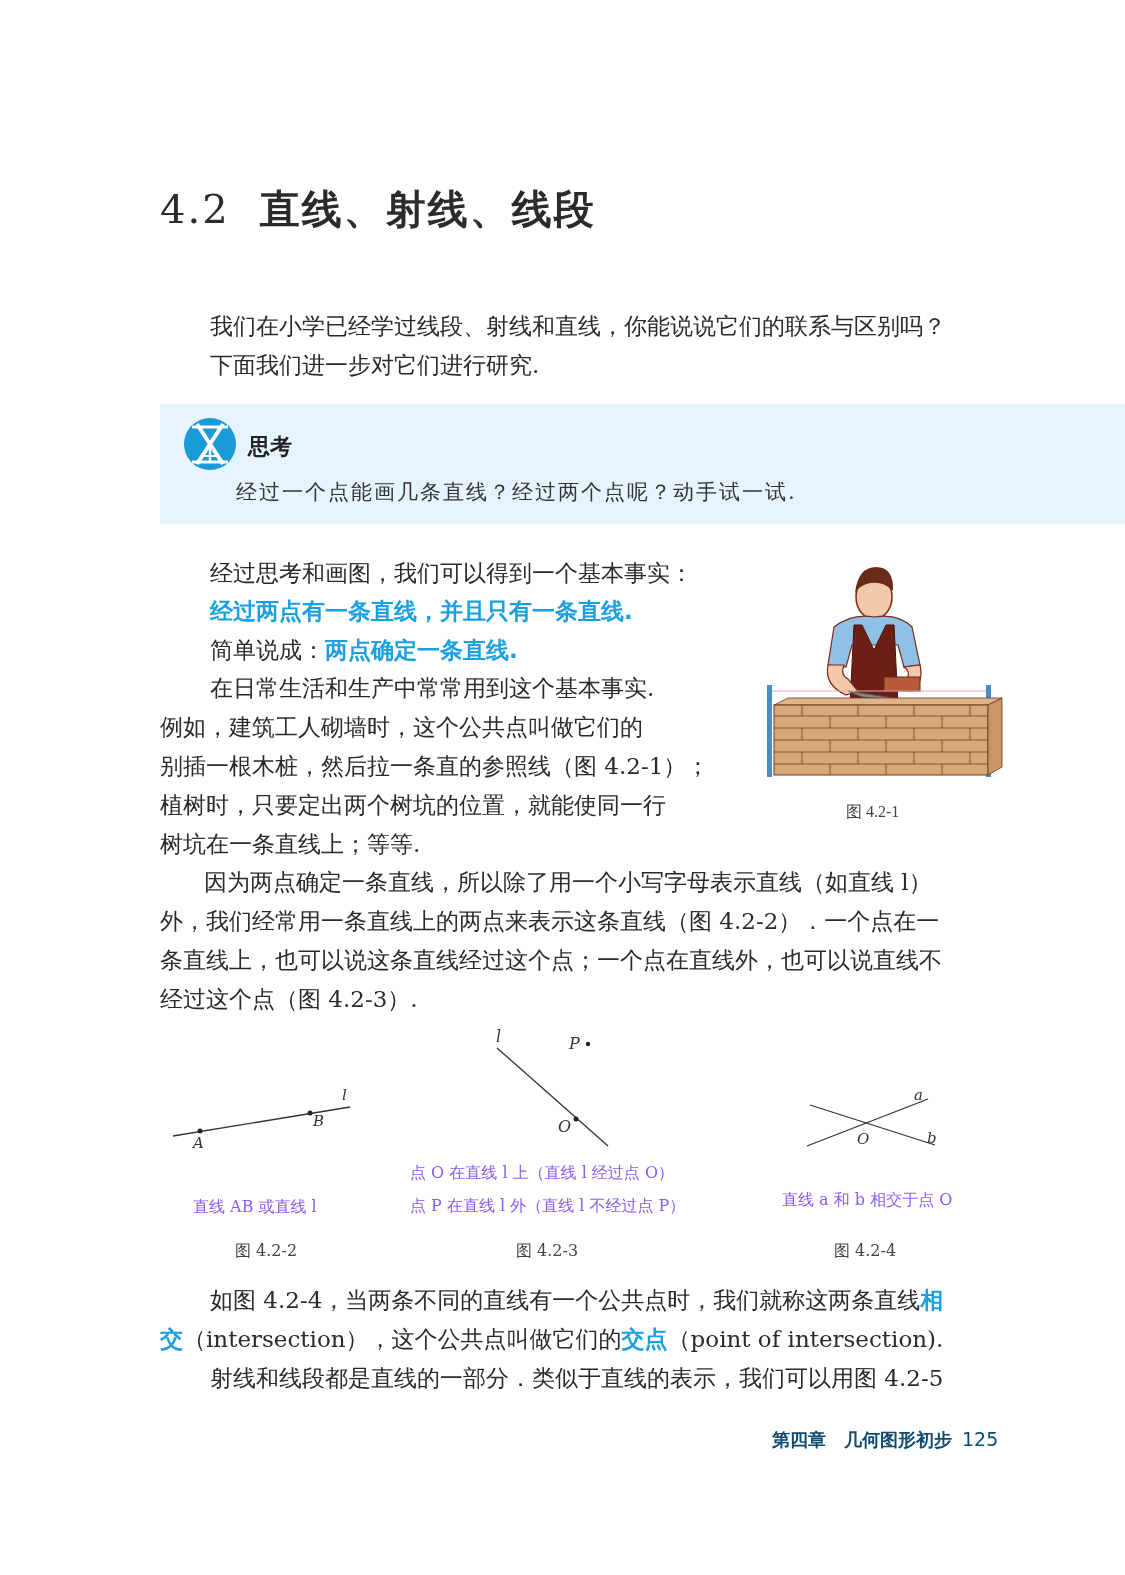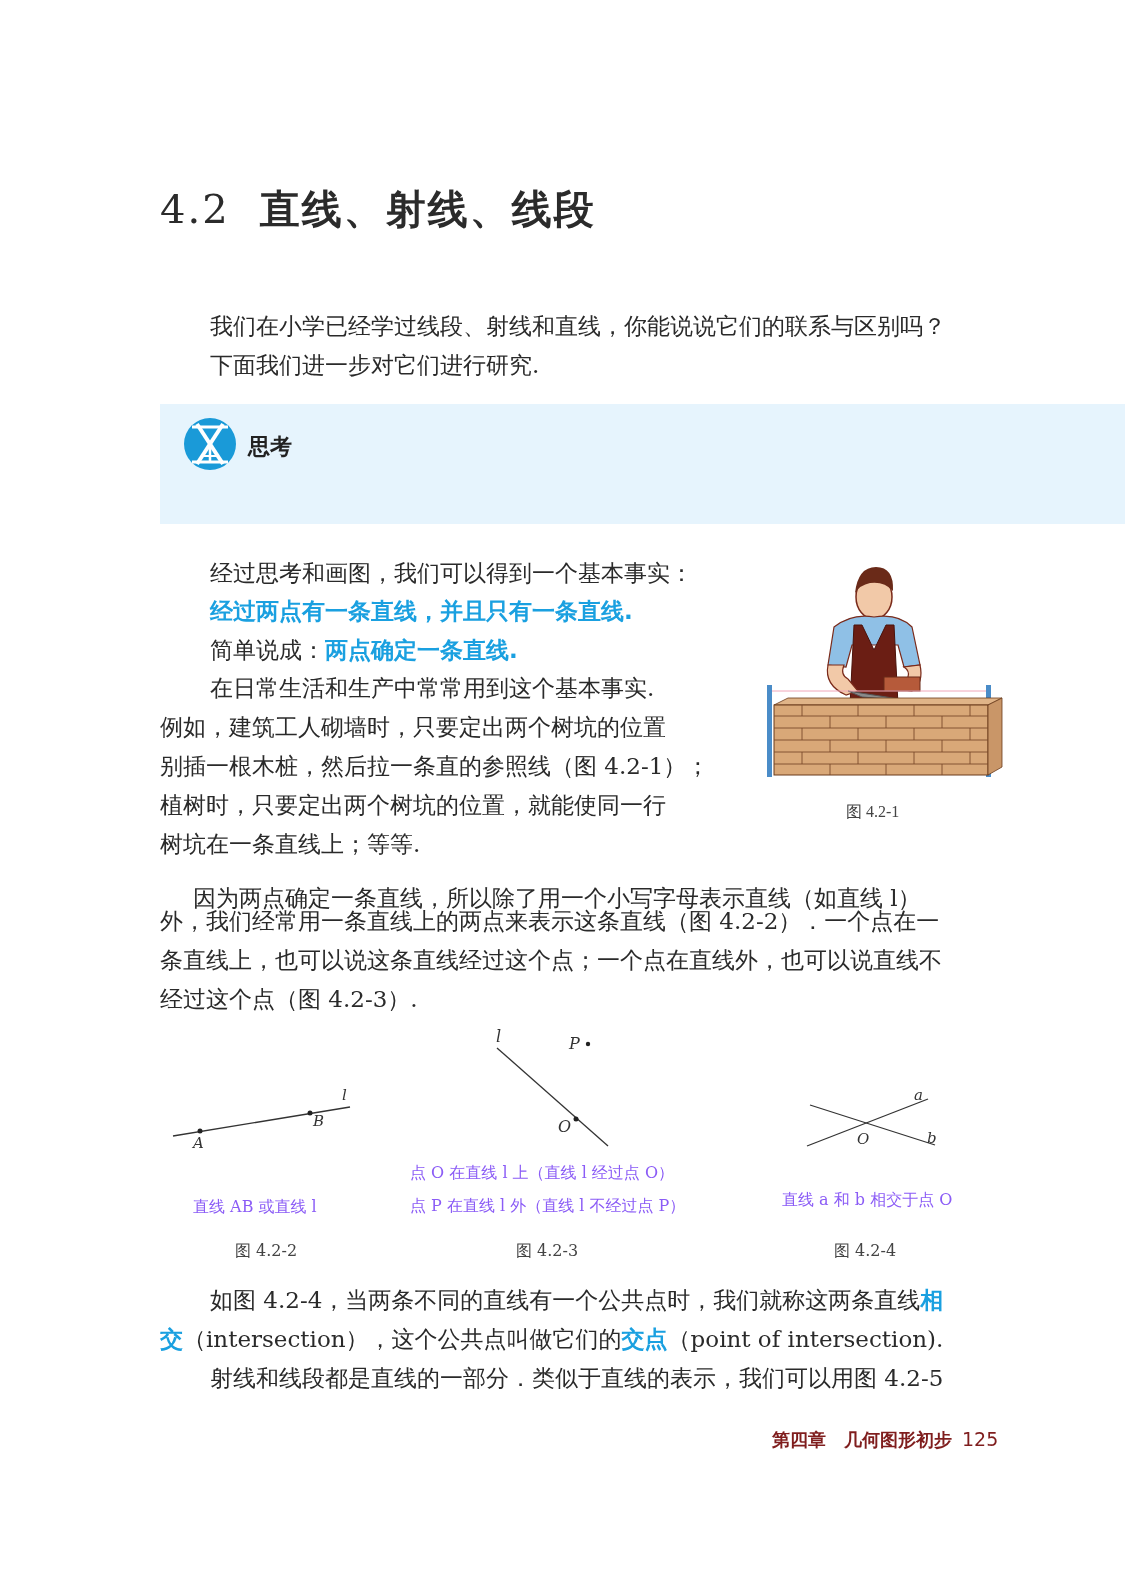--- a/index.html
+++ b/index.html
@@ -9,21 +9,21 @@
   .title { left: 160px; top: 150px; font-size: 40px; letter-spacing: 2px; color: #2b2b2b; font-weight: bold; margin-top: 32px; }
   .title .num { margin-right: 30px; font-weight: normal; }
   .p { font-size: 23px; line-height: 39px; white-space: nowrap; }
   .blue { color: #1aa0e0; font-weight: bold; font-family: "DejaVu Sans", "Liberation Sans", sans-serif; }
   .think-box { left: 160px; top: 404px; width: 1002px; height: 120px; background: #e6f4fd; }
   .think-icon { left: 24px; top: 14px; width: 52px; height: 52px; }
   .think-label { left: 88px; top: 28px; font-size: 22px; font-weight: bold; font-family: "DejaVu Sans", "Liberation Sans", sans-serif; color: #222; }
   .think-text { left: 76px; top: 74px; font-size: 21px; letter-spacing: 2px; color: #333; }
   .caption { font-size: 16px; color: #8b5cf6; white-space: nowrap; }
   .figlabel { font-size: 16px; color: #444; white-space: nowrap; }
-  .footer { left: 772px; top: 1428px; font-size: 18px; font-family: "DejaVu Sans", "Liberation Sans", sans-serif; color: #7f1d1d; font-weight: bold; white-space: nowrap; }
+  .footer { left: 772px; top: 1428px; font-size: 18px; font-family: "DejaVu Sans", "Liberation Sans", sans-serif; color: #0c4a6e; font-weight: bold; white-space: nowrap; }
   .footer .gap { display: inline-block; width: 18px; }
   .footer .page { font-weight: normal; margin-left: 10px; font-size: 19px; }
   svg text { font-family: "DejaVu Serif", "Liberation Serif", serif; font-style: italic; }
 </style>
 </head>
 <body>
 
 <div class="abs title">
   <span class="num">4.2</span><span>直线、射线、线段</span>
 </div>
@@ -38,30 +38,31 @@
       <path d="M10 8 L42 8 L26 26 Z" fill="#e6f4fd" opacity="0"></path>
       <line x1="13" y1="6" x2="39" y2="46" stroke="#ffffff" stroke-width="4"></line>
       <line x1="39" y1="6" x2="13" y2="46" stroke="#ffffff" stroke-width="4"></line>
       <line x1="8" y1="9" x2="44" y2="9" stroke="#ffffff" stroke-width="3"></line>
       <line x1="8" y1="44" x2="44" y2="44" stroke="#ffffff" stroke-width="3"></line>
       <line x1="26" y1="28" x2="26" y2="44" stroke="#ffffff" stroke-width="2.5"></line>
       <line x1="19" y1="38" x2="33" y2="38" stroke="#ffffff" stroke-width="2"></line>
     </svg>
   </div>
   <div class="abs think-label">思考</div>
+  <div class="abs think-text">经过一个点能画几条直线？经过两个点呢？动手试一试.</div>
 </div>
 
 <div class="abs p" style="left:210px; top:554px;">经过思考和画图，我们可以得到一个基本事实：</div>
 <div class="abs p blue" style="left:210px; top:592px;">经过两点有一条直线，并且只有一条直线.</div>
 <div class="abs p" style="left:210px; top:631px;">
   <span>简单说成：</span><span class="blue">两点确定一条直线.</span>
 </div>
 
 <div class="abs p" style="left:210px; top:669px;">在日常生活和生产中常常用到这个基本事实.</div>
-<div class="abs p" style="left:160px; top:708px;">例如，建筑工人砌墙时，只要定出两个树坑的位置</div>
+<div class="abs p" style="left:160px; top:708px;">例如，建筑工人砌墙时，这个公共点叫做它们的</div>
 <div class="abs p" style="left:160px; top:747px;">别插一根木桩，然后拉一条直的参照线（图 4.2-1）；</div>
 <div class="abs p" style="left:160px; top:786px;">植树时，只要定出两个树坑的位置，就能使同一行</div>
 <div class="abs p" style="left:160px; top:825px;">树坑在一条直线上；等等.</div>
 
 <div class="abs" style="left:762px; top:555px; width:250px; height:230px;">
   <svg width="250" height="230" viewBox="0 0 250 230">
 
     <ellipse cx="112" cy="42" rx="18" ry="22" fill="#f2c9a8" stroke="#7a2a1a" stroke-width="1.5"></ellipse>
     <path d="M93 38 Q96 12 114 12 Q132 12 131 36 Q122 26 108 28 Q98 30 93 38 Z" fill="#6a2a18"></path>
 
@@ -112,21 +113,21 @@
         <line x1="152" y1="197" x2="152" y2="209"></line>
         <line x1="208" y1="197" x2="208" y2="209"></line>
       <line x1="68" y1="209" x2="68" y2="220"></line>
         <line x1="124" y1="209" x2="124" y2="220"></line>
         <line x1="180" y1="209" x2="180" y2="220"></line>
     </g>
   </svg>
 </div>
 <div class="abs figlabel" style="left:846px; top:802px;font-family:Liberation Serif, serif;">图 4.2-1</div>
 
-<div class="abs p" style="left:193px; top:863px;margin-top:16px;">因为两点确定一条直线，所以除了用一个小写字母表示直线（如直线 l）</div>
+<div class="abs p" style="left:204px; top:863px;">因为两点确定一条直线，所以除了用一个小写字母表示直线（如直线 l）</div>
 <div class="abs p" style="left:160px; top:902px;">外，我们经常用一条直线上的两点来表示这条直线（图 4.2-2）．一个点在一</div>
 <div class="abs p" style="left:160px; top:941px;">条直线上，也可以说这条直线经过这个点；一个点在直线外，也可以说直线不</div>
 <div class="abs p" style="left:160px; top:980px;">经过这个点（图 4.2-3）.</div>
 
 <div class="abs" style="left:160px; top:1080px; width:200px; height:70px;">
   <svg width="200" height="70" viewBox="0 0 200 70">
     <line x1="13" y1="56" x2="190" y2="27" stroke="#333" stroke-width="1.3"></line>
     <circle cx="40" cy="51" r="2.5" fill="#222"></circle>
     <circle cx="150" cy="33" r="2.5" fill="#222"></circle>
     <text x="33" y="68" font-size="15" fill="#333">A</text>

